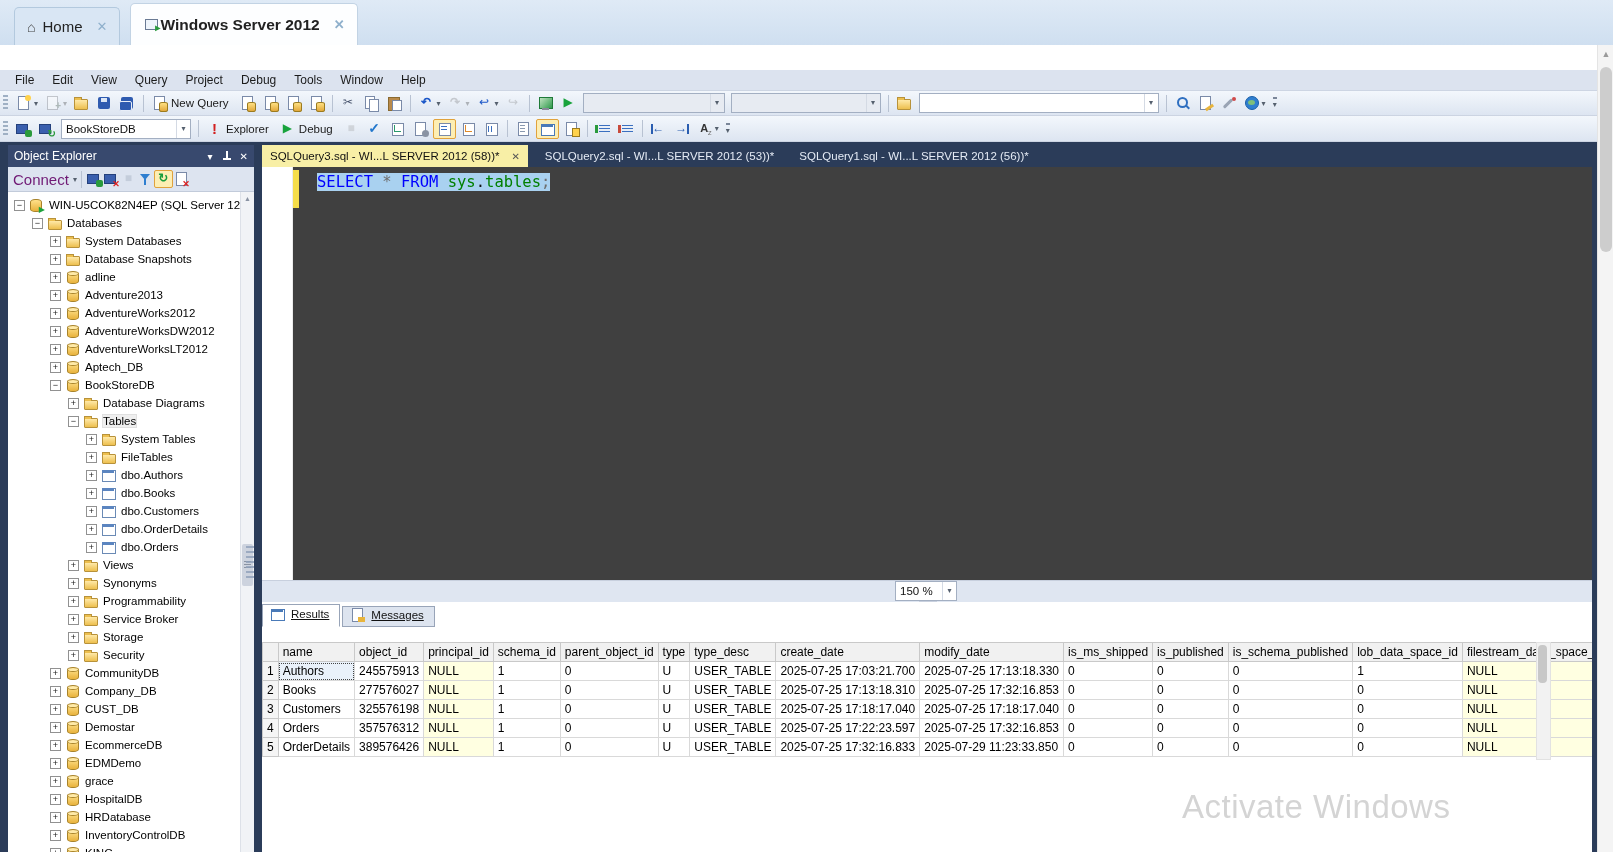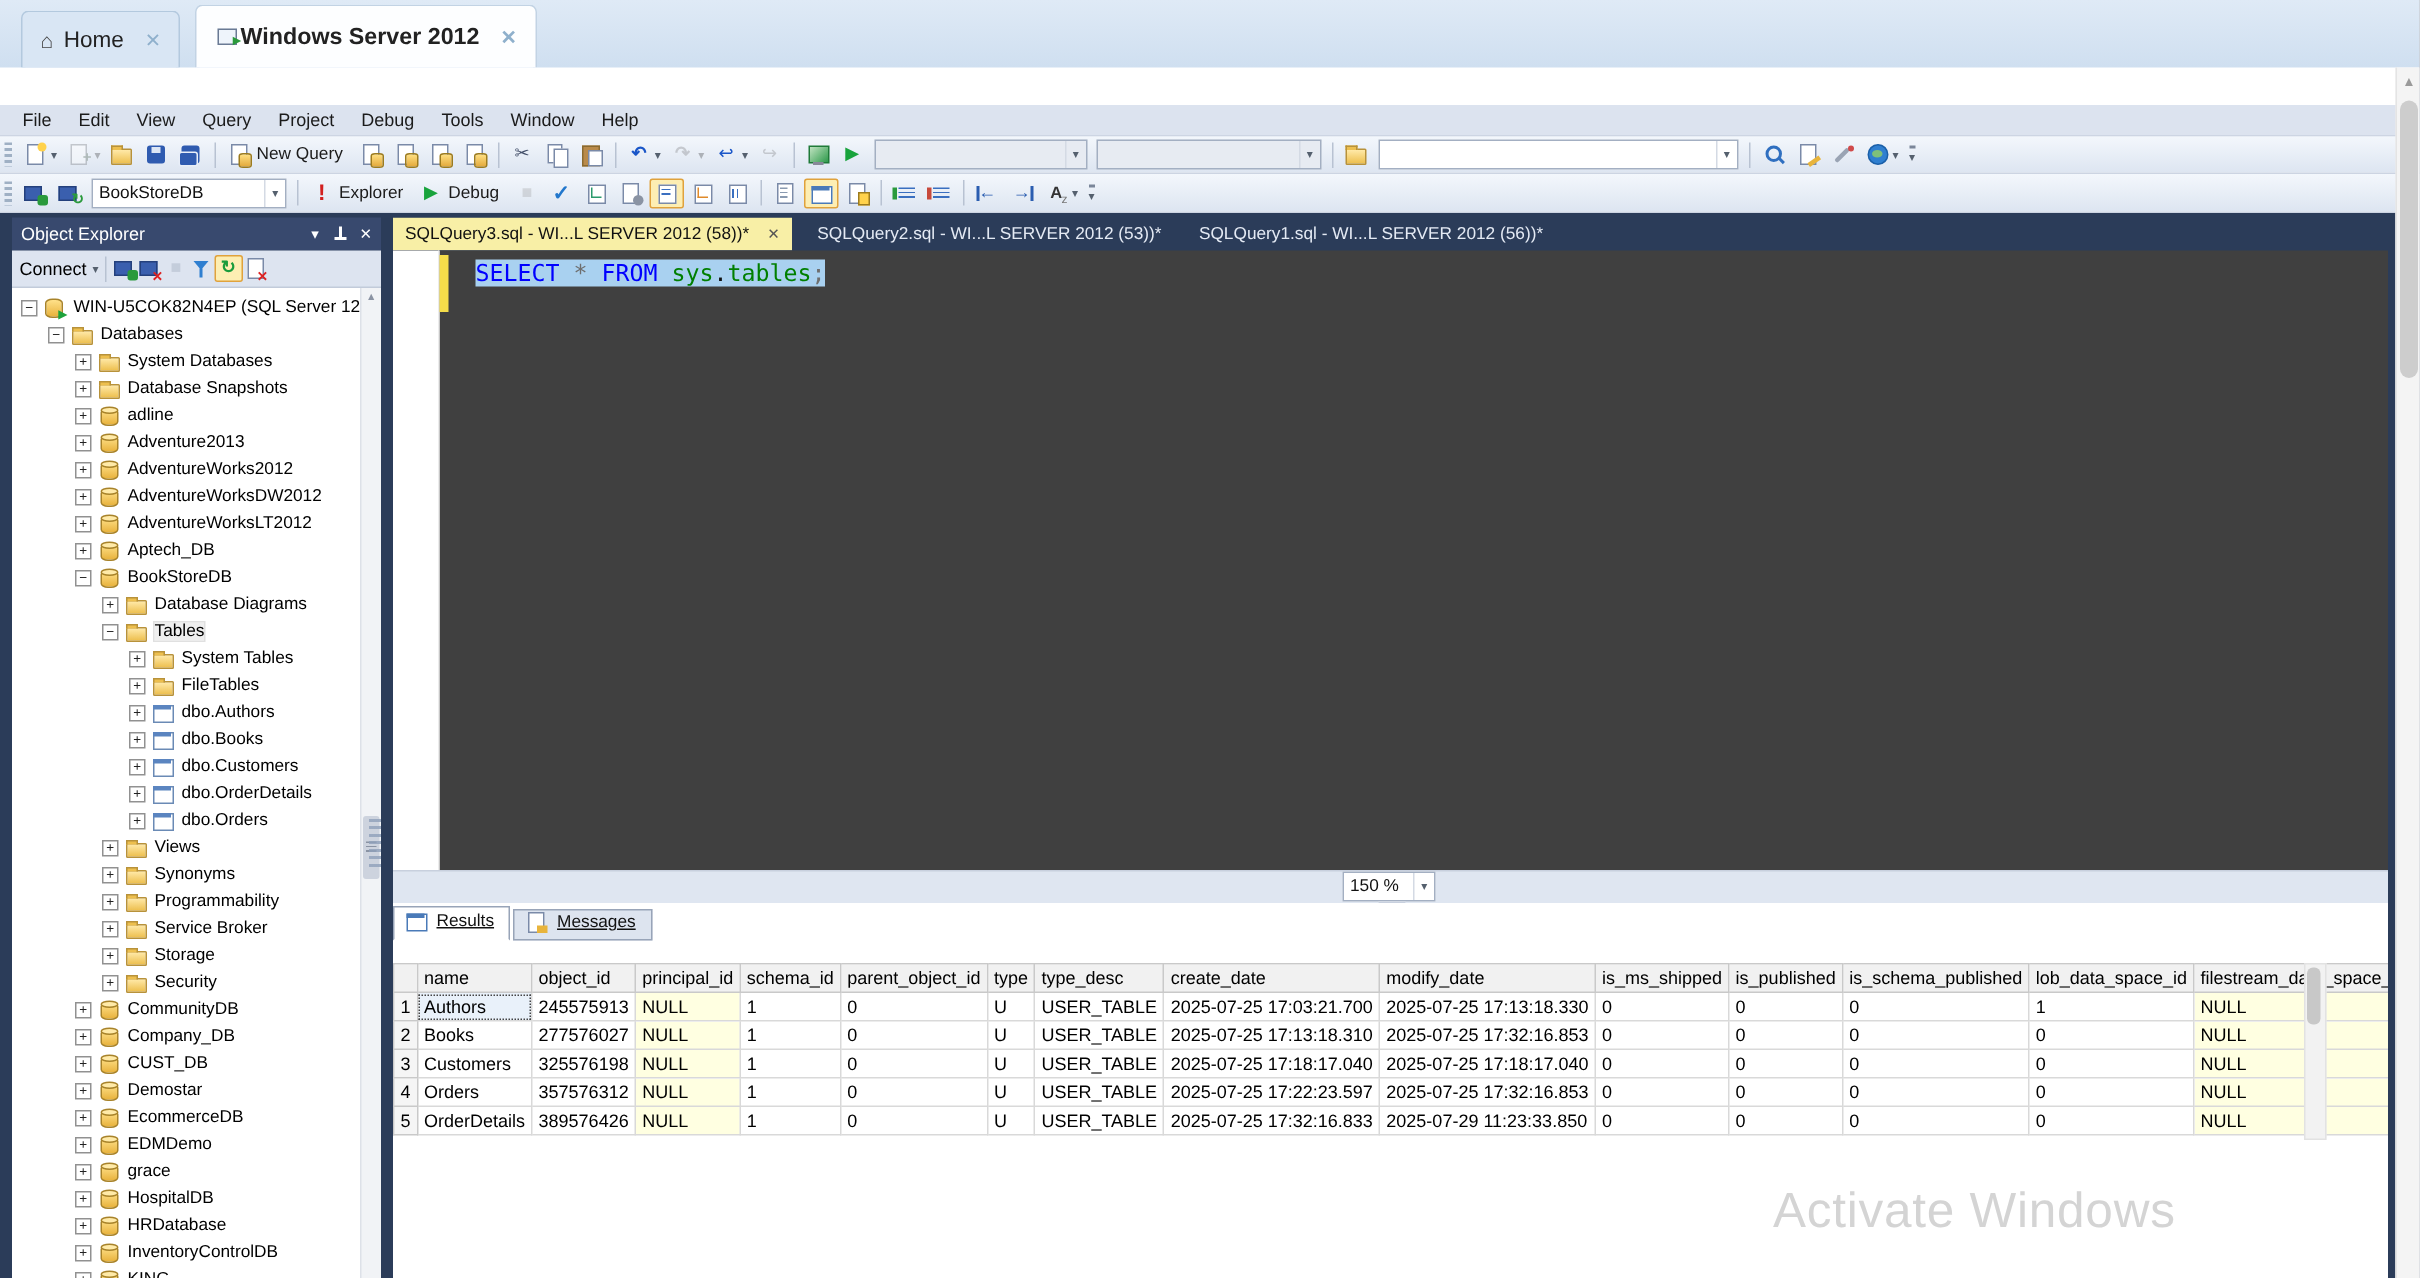--- a/index.html
+++ b/index.html
@@ -137,21 +137,21 @@
 
   
   #oe{position:absolute;left:8px;top:3px;width:246px;height:707px;display:flex;flex-direction:column;}
   #oe-title{height:22px;background:#38496e;display:flex;align-items:center;padding:0 6px;flex:none;}
   #oe-title-text{flex:1;color:#fff;font-size:12px;}
   .oet-btn{color:#fff;font-size:10px;margin-left:9px;}
   .pin{position:relative;width:9px;height:11px;display:inline-block;margin-left:9px;}
   .pin::before{content:"";position:absolute;left:4px;top:0;width:2px;height:7px;background:#fff;}
   .pin::after{content:"";position:absolute;left:1px;top:7px;width:8px;height:2px;background:#fff;}
   #oe-toolbar{height:24px;background:#dde4f0;border-bottom:1px solid #c2cbda;display:flex;align-items:center;padding:0 5px;flex:none;}
-  #connect-label{font-size:12px;color:#000000;margin-right:2px;}
+  #connect-label{font-size:15px;color:#701a75;margin-right:2px;}
   #tree{flex:1;background:#fff;position:relative;overflow:hidden;padding-top:4px;box-sizing:border-box;}
   .trow{display:flex;align-items:center;height:18px;white-space:nowrap;font-size:11.5px;color:#000;overflow:hidden;}
   .exp{width:11px;height:11px;box-sizing:border-box;border:1px solid #919191;background:#fff;
     font-size:9px;line-height:8px;text-align:center;color:#222;flex:none;margin-right:4px;}
   .ti{width:15px;height:14px;position:relative;display:inline-block;flex:none;margin-right:5px;}
   .ti-folder::before{content:"";position:absolute;left:1px;top:4px;width:12px;height:8px;
     background:linear-gradient(#ffe9a8,#edbf4e);border:1px solid #b8923a;border-radius:1px;}
   .ti-folder::after{content:"";position:absolute;left:1px;top:2px;width:6px;height:2px;background:#edbf4e;border:1px solid #b8923a;border-bottom:none;}
   .ti-database::before{content:"";position:absolute;left:2px;top:2px;width:10px;height:10px;
     background:linear-gradient(#ffe18a,#e8b23c);border:1px solid #a8832a;border-radius:5px/3px;}

